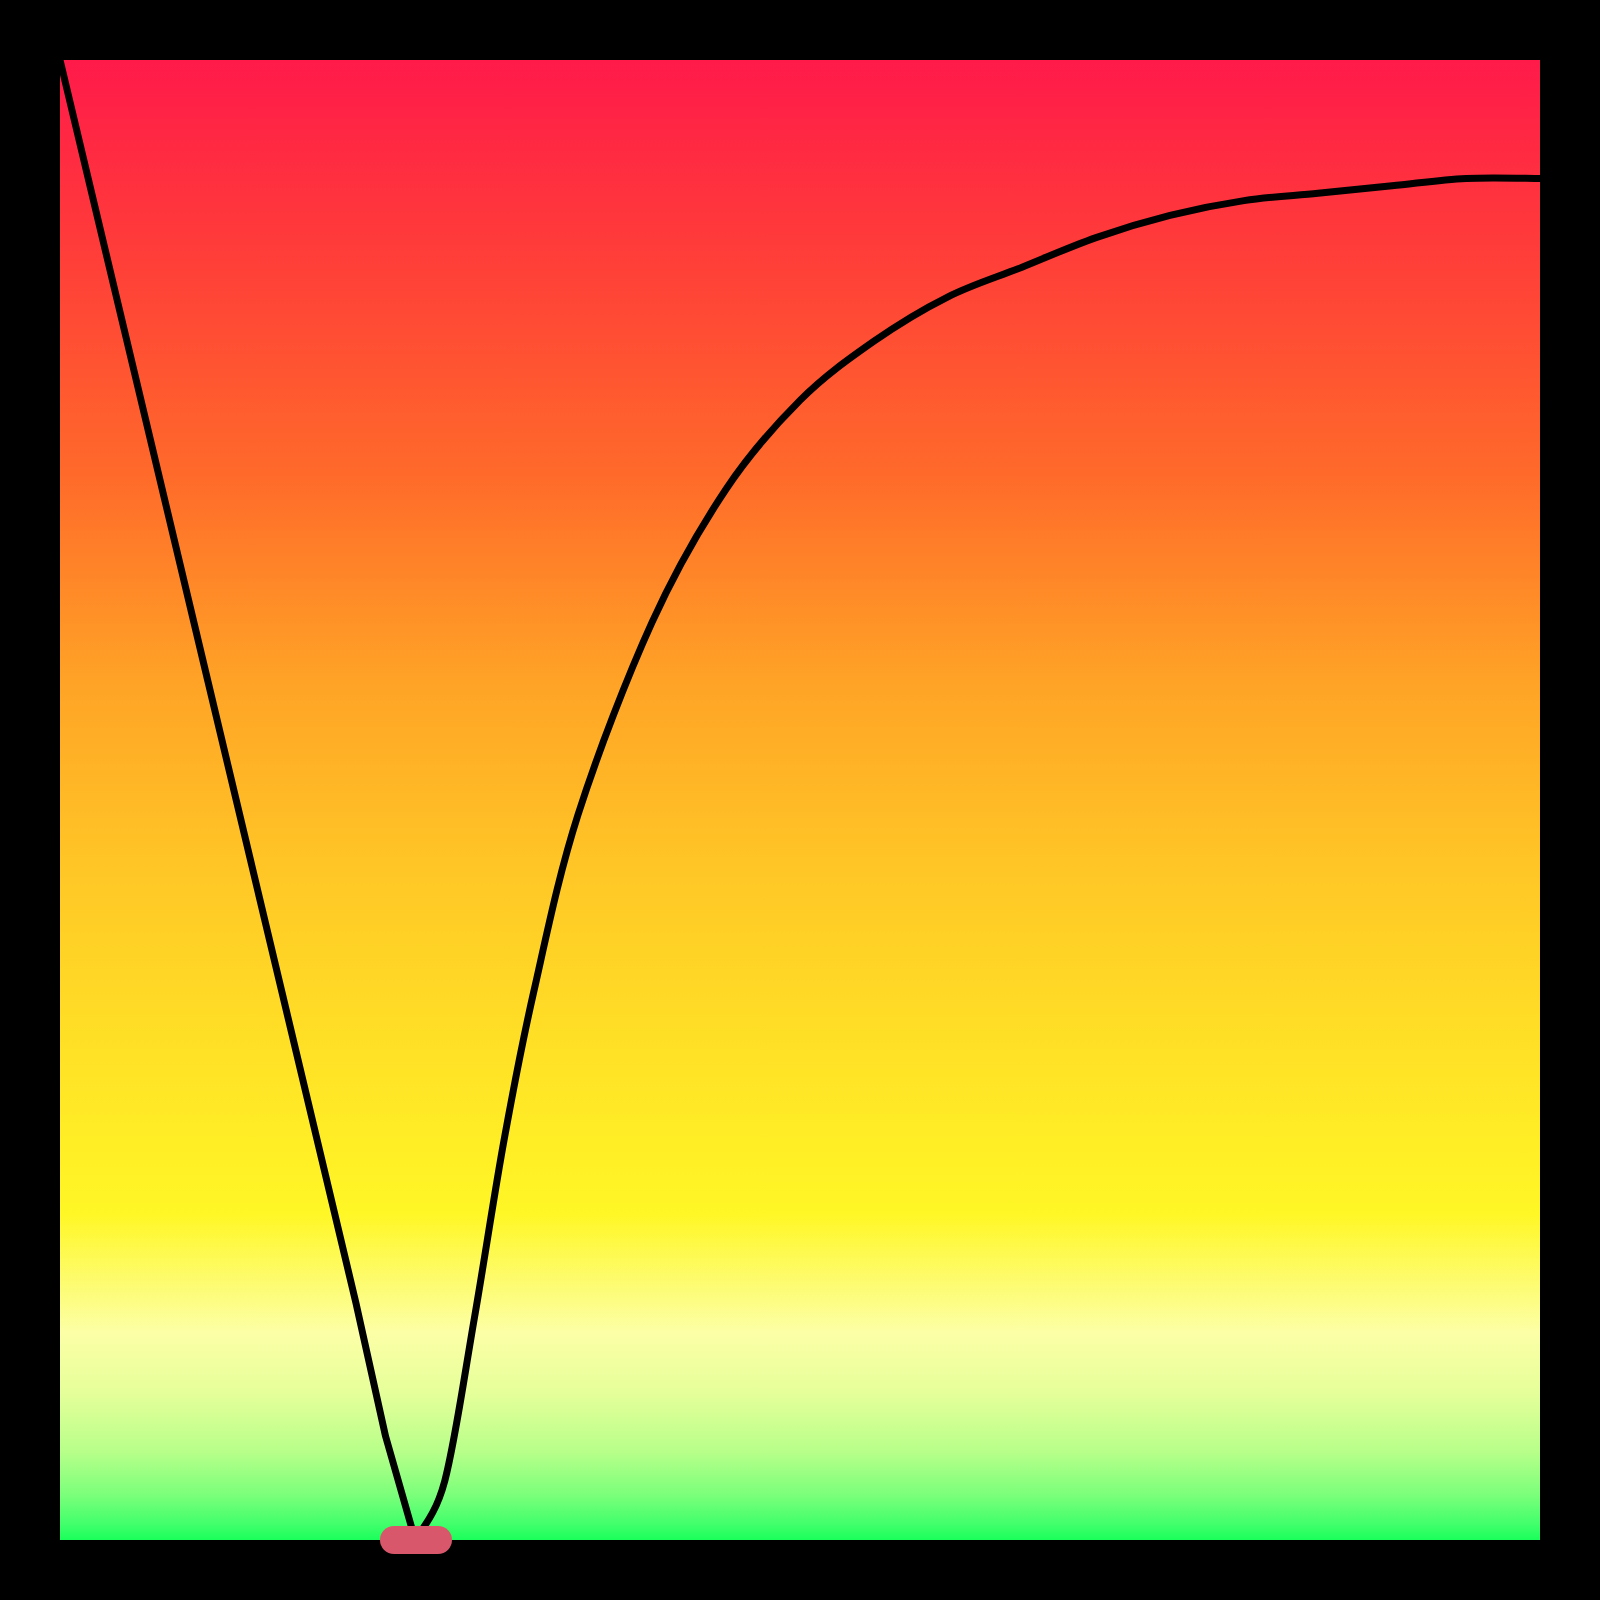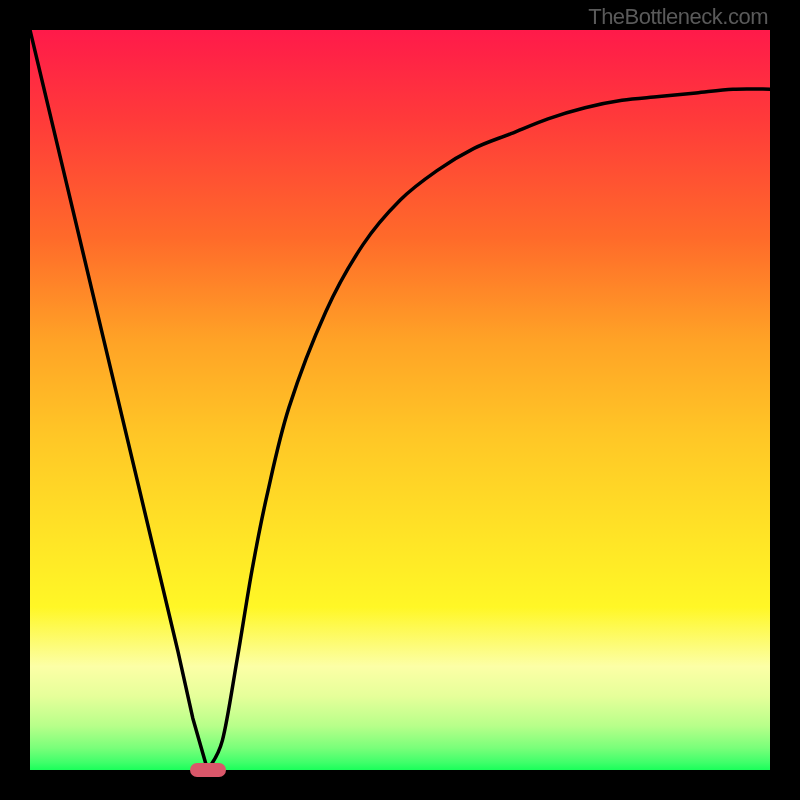--- a/index.html
+++ b/index.html
@@ -60,20 +60,19 @@
     height: 14px;
     background: #d9576a;
     border-radius: 7px;
     transform: translate(-50%, -50%);
   }
 </style>
 </head>
 <body>
 
 <div class="chart-container">
-  <div class="watermark">TheBottleneck.com</div>
   <div class="plot-area">
     <svg class="curve-svg" viewBox="0 0 740 740" preserveAspectRatio="none">
       <path id="curve-path" fill="none" stroke="#000" stroke-width="3.5" stroke-linejoin="round" stroke-linecap="round" d="M 0 0 L 37 155.39999999999998 L 74 310.8 L 111 466.2 L 148 621.6 L 162.8 688.2 L 177.6 740 C 180.06666666666666 735.0666666666666 187.46666666666667 728.9 192.4 710.4 C 197.33333333333334 691.9 202.26666666666668 657.3666666666667 207.20000000000002 629 C 212.13333333333335 600.6333333333333 217.06666666666666 567.3333333333334 222 540.2 C 226.93333333333334 513.0666666666667 230.63333333333335 493.3333333333333 236.8 466.2 C 242.96666666666667 439.06666666666666 249.13333333333333 408.23333333333335 259 377.40000000000003 C 268.8666666666667 346.5666666666667 283.6666666666667 308.3333333333333 296 281.2 C 308.3333333333333 254.06666666666666 320.6666666666667 233.10000000000002 333 214.60000000000002 C 345.3333333333333 196.10000000000002 357.66666666666663 182.53333333333327 370 170.19999999999993 C 382.33333333333337 157.8666666666666 394.66666666666674 149.23333333333323 407.00000000000006 140.5999999999999 C 419.33333333333337 131.96666666666658 431.6666666666667 124.56666666666662 444 118.39999999999998 C 456.3333333333333 112.23333333333333 468.6666666666667 108.53333333333336 481 103.60000000000002 C 493.3333333333333 98.66666666666669 505.6666666666667 93.11666666666663 518 88.79999999999995 C 530.3333333333334 84.48333333333328 542.6666666666666 80.78333333333326 555 77.69999999999993 C 567.3333333333334 74.6166666666666 579.6666666666666 72.14999999999993 592 70.29999999999995 C 604.3333333333334 68.44999999999997 616.6666666666666 67.83333333333336 629 66.60000000000002 C 641.3333333333334 65.36666666666669 653.6666666666666 64.13333333333333 666 62.89999999999998 C 678.3333333333334 61.66666666666663 690.6666666666666 59.816666666666606 703 59.19999999999993 C 715.3333333333334 58.58333333333326 733.8333333333334 59.19999999999993 740 59.19999999999993"></path>
     </svg>
     <div id="marker" class="marker" style="left: 177.6px; top: 740px; background: rgb(217, 87, 106);"></div>
   </div>
 </div>
 
 </body></html>

